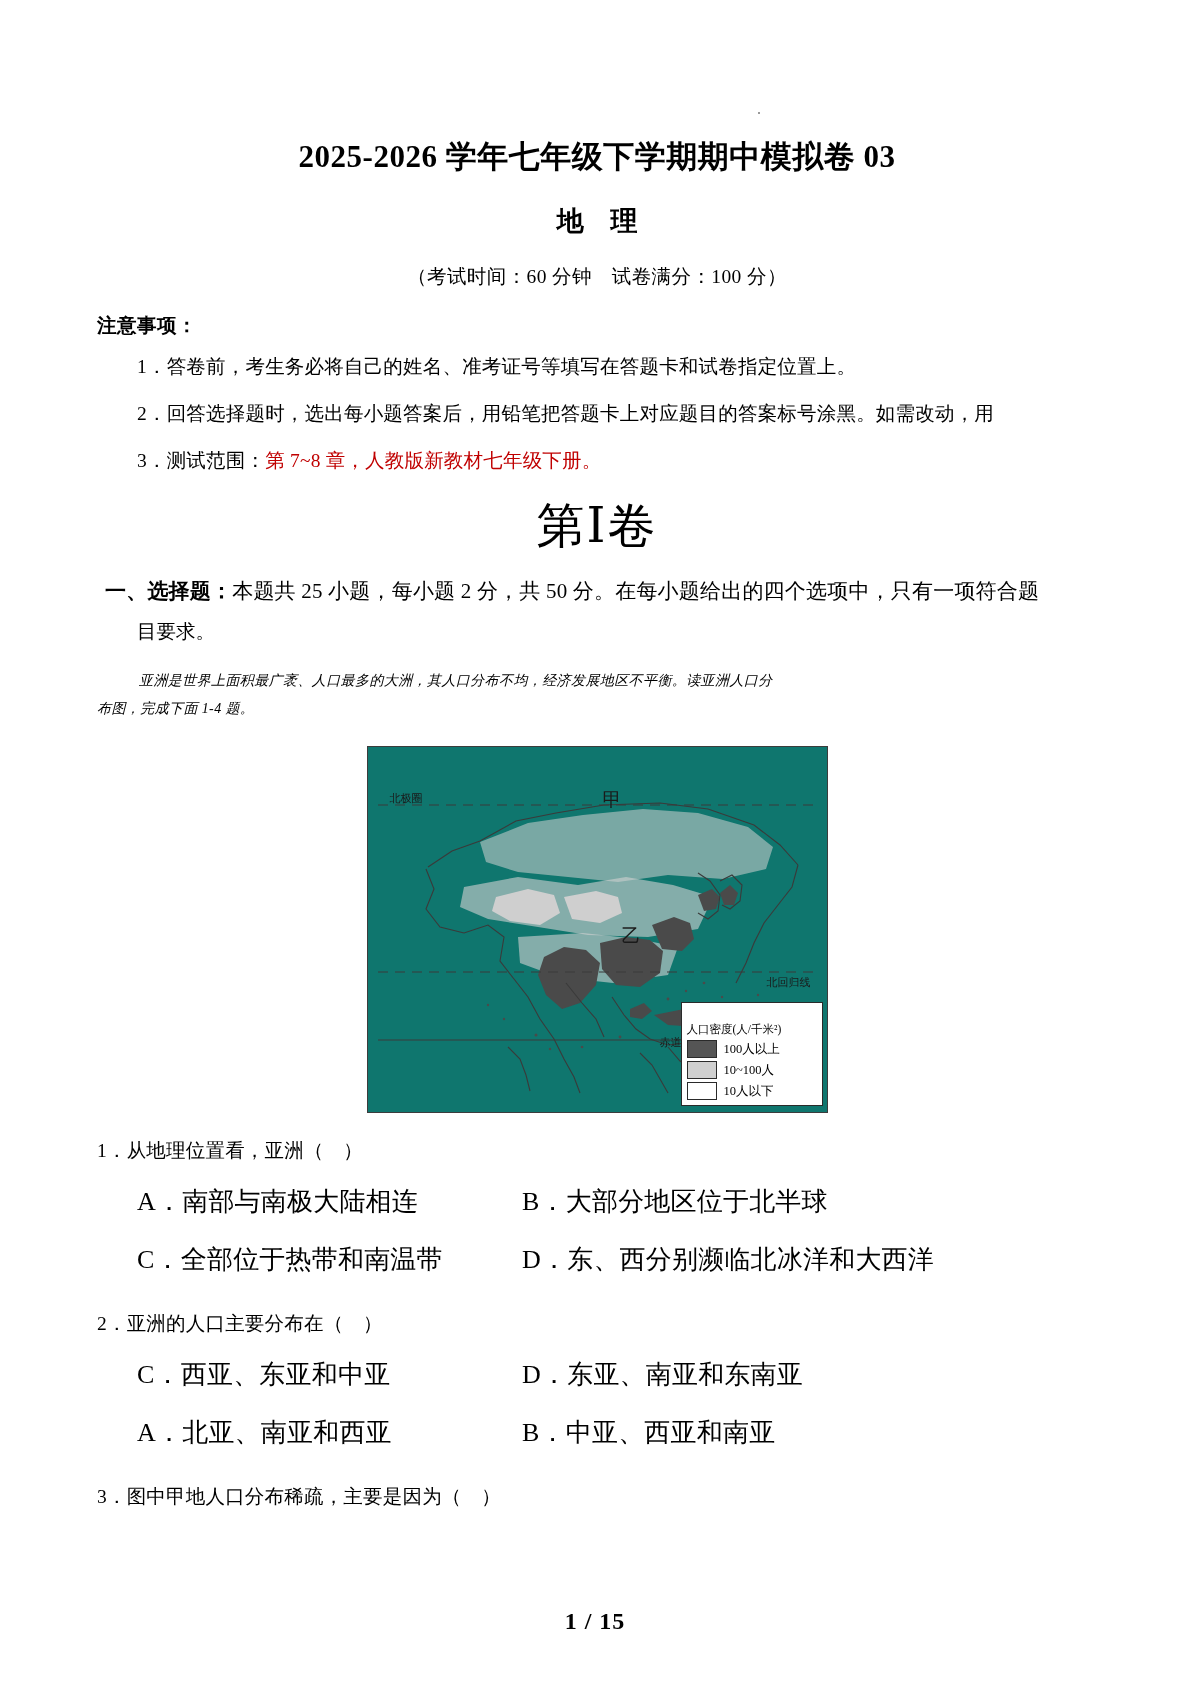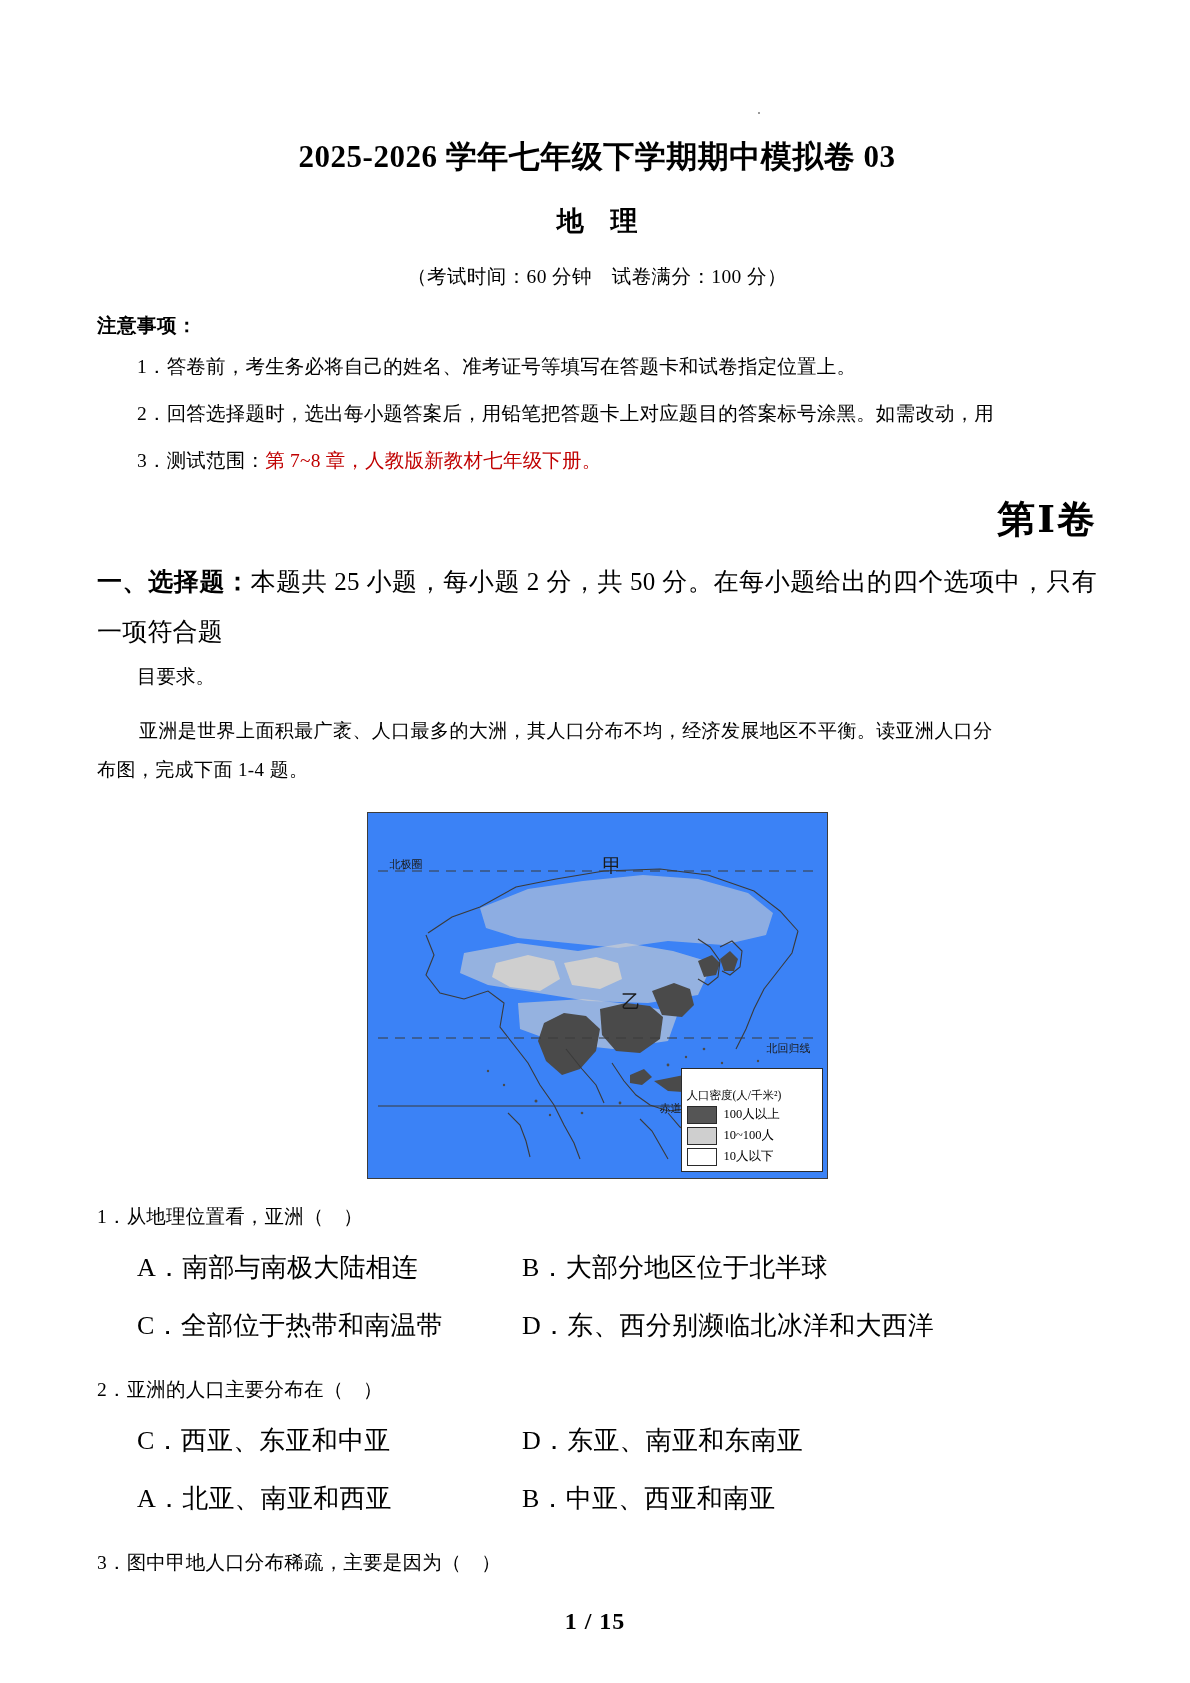--- a/index.html
+++ b/index.html
@@ -68,65 +68,65 @@
   }
   .notice-item.cont {
     text-indent: 0;
     margin-top: 0;
   }
   .red {
     color: #c00000;
   }
 
   .juan-title {
-    text-align: right;
-    font-size: 38px;
+    text-align: center;
+    font-size: 48px;
     margin: 14px 0 0 0;
     letter-spacing: 2px;
     font-family: "Liberation Serif", "DejaVu Serif", serif;
-    font-weight: bold;
   }
 
   .sec-head {
-    font-size: 25px;
-    line-height: 2.0;
-    margin: 12px 0 0 0;
+    font-size: 21px;
+    line-height: 2.0;
+    margin: 12px 0 0 8px;
     text-align: justify;
     letter-spacing: 0.2px;
   }
   .sec-head b { font-weight: 700; }
   .sec-head-2 {
     font-size: 19.5px;
     line-height: 2.0;
     margin: 0;
     padding-left: 40px;
   }
 
   .passage {
-    font-size: 19px;
+    font-size: 14px;
     line-height: 2.05;
     margin: 16px 0 0 0;
     text-align: justify;
     text-indent: 42px;
     font-family: "Liberation Serif", "DejaVu Serif", serif;
+    font-style: italic;
     letter-spacing: 0.4px;
   }
 
   
   .figure-wrap {
     margin: 22px 0 0 0;
     display: flex;
     justify-content: center;
   }
   .map-box {
     position: relative;
     width: 459px;
     height: 365px;
     border: 1.5px solid #3c3c3c;
-    background: #3b82f6;
+    background: #0f766e;
     overflow: hidden;
   }
   .map-box svg { display: block; }
   .map-label {
     position: absolute;
     font-size: 11px;
     font-family: "Liberation Serif", "DejaVu Serif", serif;
     color: #1a1a1a;
     white-space: nowrap;
   }

